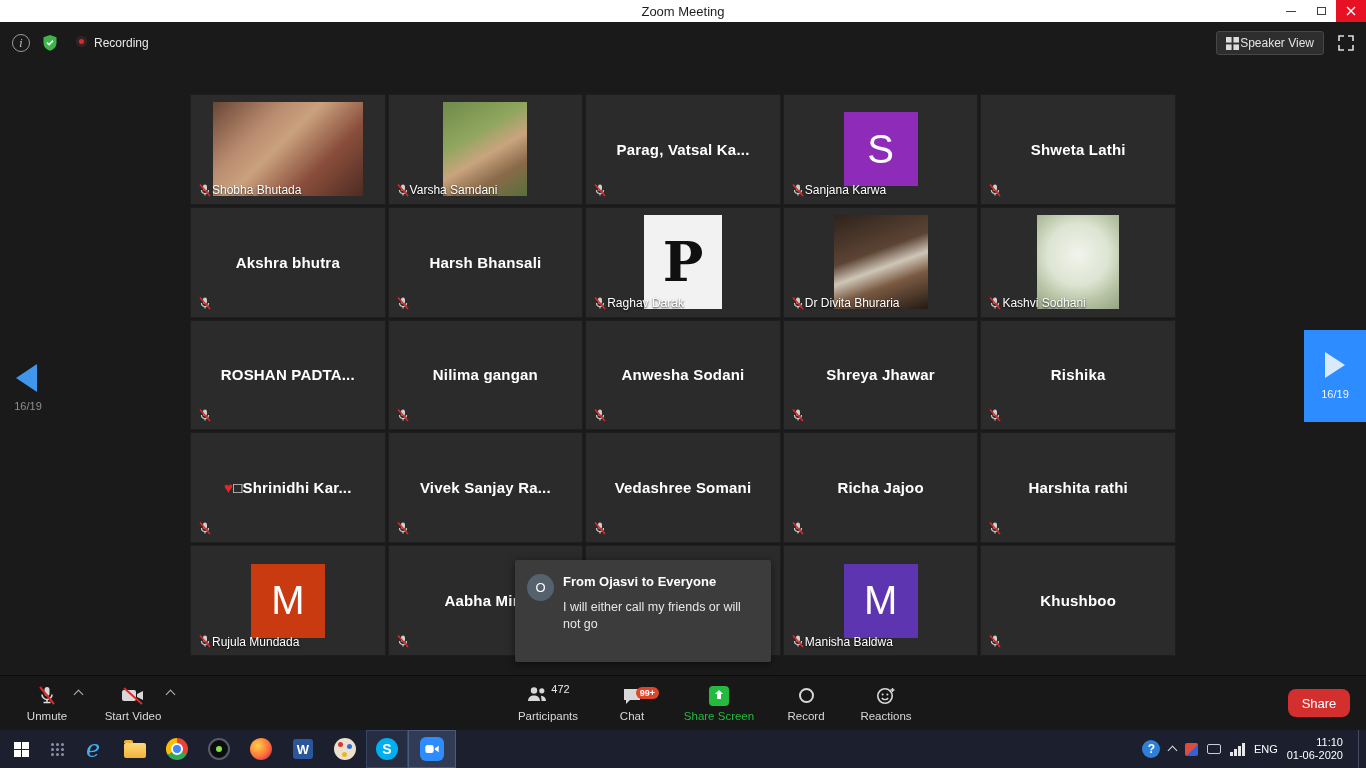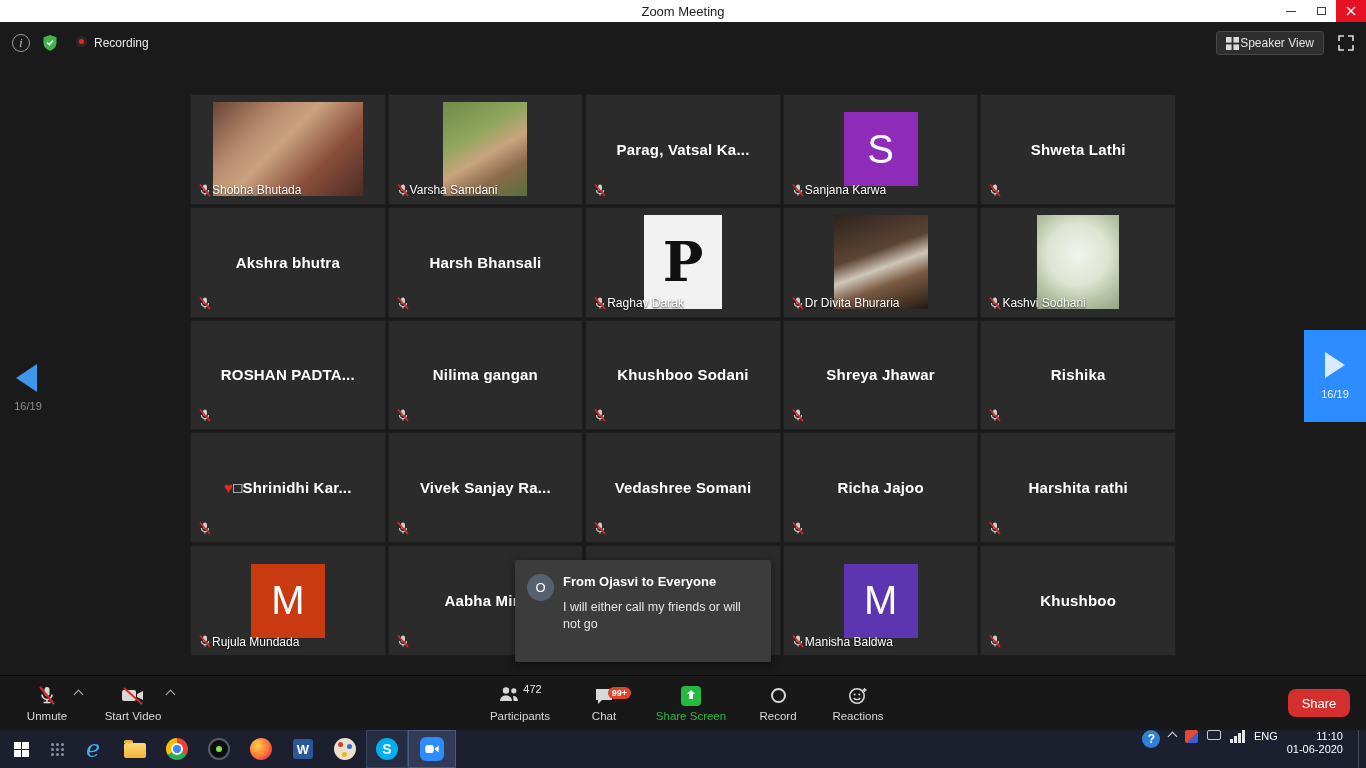--- a/index.html
+++ b/index.html
@@ -56,21 +56,21 @@
   .chat-avatar{position:absolute;left:12px;top:14px;width:27px;height:27px;border-radius:50%;
     background:#55626e;color:#fff;font-size:13px;display:flex;align-items:center;justify-content:center}
   .chat-title{margin-left:36px;color:#fff;font-size:13px;font-weight:700}
   .chat-msg{margin-left:36px;margin-top:10px;color:#e6e6e6;font-size:12.5px;line-height:1.35;width:182px}
 
   
   .controls{position:relative;height:55px;background:#181818;border-top:1px solid #0c0c0c;display:flex;align-items:center}
   .ctl{position:relative;display:flex;flex-direction:column;align-items:center;justify-content:center;
     gap:3px;min-width:62px;height:100%;color:#d8d8d8;font-size:11.5px;cursor:default}
   .left-group{display:flex;padding-left:10px;gap:6px}
-  .center-group{position:absolute;left:481px;display:flex;gap:14px}
+  .center-group{position:absolute;left:509px;display:flex;gap:14px}
   .chev{position:absolute;top:6px;right:2px;width:7px;height:7px;
     border-top:1.6px solid #b5b5b5;border-right:1.6px solid #b5b5b5;transform:rotate(-45deg)}
   .icon-slot{height:22px;display:flex;align-items:center;justify-content:center}
   .icon-row{display:flex;align-items:flex-start;gap:3px}
   .pcount{color:#e8e8e8;font-size:11px;margin-top:-2px}
   .chat-badge{position:absolute;top:2px;right:4px;background:#e0452a;color:#fff;font-size:9px;
     font-weight:700;border-radius:8px;padding:1px 4px;line-height:1.2}
   .share-box{width:20px;height:20px;background:#23ba3f;border-radius:4px;display:flex;align-items:center;justify-content:center}
   .share-label{color:#23ba3f}
   .record-ring{width:15px;height:15px;border:2px solid #d8d8d8;border-radius:50%}
@@ -99,21 +99,21 @@
   .ic-word::after{content:"W"}
   .ic-paint{width:22px;height:22px;border-radius:50%;background:#ece1cf;position:relative}
   .ic-paint::before{content:"";position:absolute;width:5px;height:5px;border-radius:50%;background:#d8372f;
     top:4px;left:4px;box-shadow:9px 2px 0 #2f6fd8,4px 10px 0 #e8b91f}
   .tb-active{border:1px solid #3a4563;background:#262d42}
   .tb-focused{border:1px solid #4a5b80;background:#323b55}
   .ic-skype{width:22px;height:22px;border-radius:50%;background:#00aff0;color:#fff;font-weight:700;font-size:14px;
     display:flex;align-items:center;justify-content:center}
   .ic-skype::after{content:"S"}
   .ic-zoomapp{width:24px;height:24px;border-radius:6px;background:#2D8CFF;display:flex;align-items:center;justify-content:center}
-  .tray{margin-left:auto;display:flex;align-items:flex-start;gap:9px;padding-right:4px;color:#fff}
+  .tray{margin-left:auto;display:flex;align-items:center;gap:9px;padding-right:4px;color:#fff}
   .ic-help{width:18px;height:18px;border-radius:50%;background:#2f80d8;color:#fff;font-size:12px;font-weight:700;
     display:flex;align-items:center;justify-content:center}
   .ic-help::after{content:"?"}
   .tray-chev{width:7px;height:7px;border-top:1.6px solid #dcdcdc;border-right:1.6px solid #dcdcdc;transform:rotate(-45deg);margin-top:3px}
   .ic-tray-red{width:13px;height:13px;border-radius:2px;background:linear-gradient(135deg,#e04a3a 55%,#3a5fd0 55%)}
   .ic-tray-gray{width:14px;height:10px;border:1.5px solid #c9cdd8;border-radius:2px}
   .ic-bars{display:flex;align-items:flex-end;gap:1.5px;height:13px}
   .ic-bars i{width:2.5px;background:#e8e8e8}
   .tray-lang{font-size:11px}
   .tray-clock{text-align:right;font-size:11px;line-height:13px;padding-right:6px}
@@ -334,21 +334,21 @@
       <svg width="14" height="15" viewBox="0 0 14 15">
         <rect x="5" y="1.5" width="4" height="6.5" rx="2" fill="#cfcfcf"></rect>
         <path d="M3.5 7a3.5 3.5 0 0 0 7 0" fill="none" stroke="#cfcfcf" stroke-width="1.2"></path>
         <line x1="7" y1="10.5" x2="7" y2="12.5" stroke="#cfcfcf" stroke-width="1.2"></line>
         <line x1="2" y1="1.5" x2="12" y2="13" stroke="#e02828" stroke-width="1.6"></line>
       </svg>
 
     </div>
   </div>
         <div class="tile">
-    <div class="tile-center-name">Khushboo Sodani</div>
+    <div class="tile-center-name">Anwesha Sodani</div>
 
     <div class="tile-foot">
       <svg width="14" height="15" viewBox="0 0 14 15">
         <rect x="5" y="1.5" width="4" height="6.5" rx="2" fill="#cfcfcf"></rect>
         <path d="M3.5 7a3.5 3.5 0 0 0 7 0" fill="none" stroke="#cfcfcf" stroke-width="1.2"></path>
         <line x1="7" y1="10.5" x2="7" y2="12.5" stroke="#cfcfcf" stroke-width="1.2"></line>
         <line x1="2" y1="1.5" x2="12" y2="13" stroke="#e02828" stroke-width="1.6"></line>
       </svg>
 
     </div>

